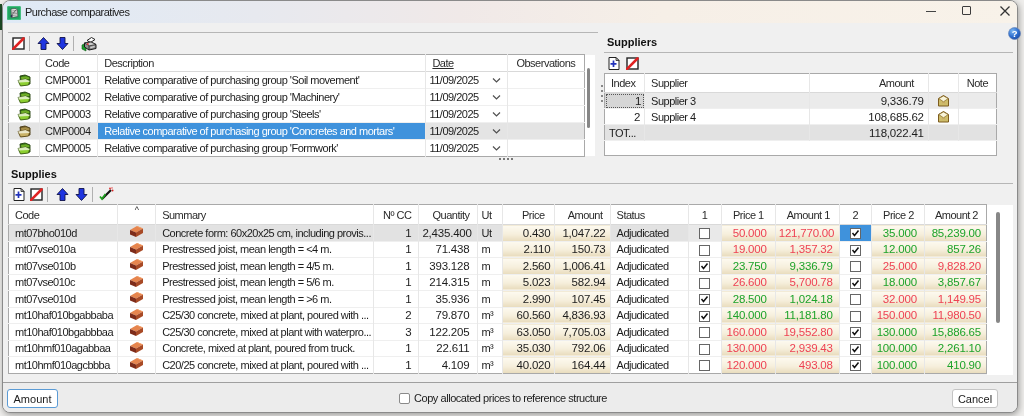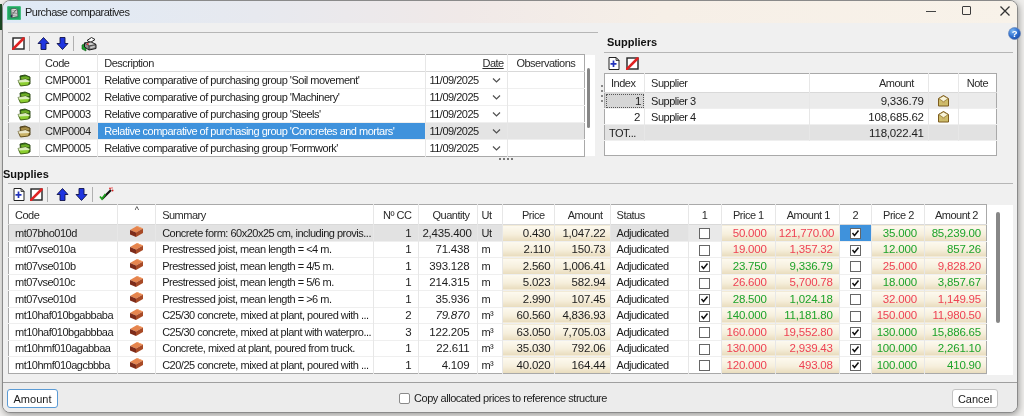--- a/index.html
+++ b/index.html
@@ -83,21 +83,21 @@
         <col style="width:58px">
         <col style="width:327px">
         <col style="width:81px">
         <col style="width:77px">
       </colgroup>
   <tbody>
         <tr class="hdr" style="height:17px;">
           <th></th>
           <th style="text-align:left;padding-left:5px;">Code</th>
           <th style="text-align:left;padding-left:6px;">Description</th>
-          <th style="text-align:right;padding-left:6px;text-decoration:underline;">Date</th>
+          <th style="text-align:left;padding-left:6px;text-decoration:underline;">Date</th>
           <th class="ctr">Observations</th>
         </tr>
   <tr style="height:17px;">
           <td class="fcell ctr"><svg width="14" height="13" viewBox="0 0 14 13" style="vertical-align:middle;">
               <path d="M3 2 L8 1 L13 3 L13 10 L4 11.5 Z" fill="#2f6b16" stroke="#243f0c" stroke-width="0.9"></path>
               <path d="M4 3 L9 2.2 L12.4 3.6 L12.4 5 L4.6 6 Z" fill="#6fae27"></path>
               <path d="M1 6.5 L8.5 5 L12.8 7 L11.5 11 L3.5 12 Z" fill="#8ccf30" stroke="#3c5e12" stroke-width="0.9"></path>
               <path d="M1 6.5 L8.5 5 L12.8 7 L12 8 L2 8.6 Z" fill="#f5f8e8" opacity="0.75"></path>
             </svg></td>
           <td style="padding-left:5px;">CMP0001</td>
@@ -248,21 +248,21 @@
           <stop offset="0" stop-color="#7db8f2"></stop>
           <stop offset="0.5" stop-color="#2e6fd0"></stop>
           <stop offset="1" stop-color="#143a8a"></stop>
         </radialGradient>
       </defs>
       <circle cx="6.5" cy="6.5" r="6" fill="url(#hg)"></circle>
       <circle cx="6.5" cy="6.5" r="6" fill="none" stroke="#6a86b8" stroke-width="0.7"></circle>
       <text x="6.6" y="9.6" font-size="9.5" font-weight="bold" fill="#fff" text-anchor="middle" font-family="Liberation Sans">?</text>
     </svg>
 
- <div class="sec-label" style="left:0; top:167px;">Supplies</div>
+ <div class="sec-label" style="left:8px; top:167px;">Supplies</div>
  <div class="hline" style="left:5px; top:182px; width:1005px;"></div>
  <svg class="tbico" style="left:10px;top:187px;" width="12" height="13" viewBox="0 0 12 13">
       <path d="M1 0.5 L8 0.5 L11 3.5 L11 12.5 L1 12.5 Z" fill="#fff" stroke="#222" stroke-width="1"></path>
       <path d="M8 0.5 L8 3.5 L11 3.5 Z" fill="#ccc" stroke="#222" stroke-width="0.8"></path>
       <path d="M5.5 3.5 L5.5 10 M2.5 6.8 L8.5 6.8" stroke="#2233bb" stroke-width="1.7"></path>
     </svg>
  <svg class="tbico" style="left:27px;top:187px;" width="13" height="13" viewBox="0 0 13 13">
       <rect x="1" y="1" width="11" height="11" fill="#fff" stroke="#222" stroke-width="1.4"></rect>
       <line x1="0.5" y1="12.5" x2="11.5" y2="1.5" stroke="#e02222" stroke-width="2.6" stroke-linecap="round"></line>
     </svg>
@@ -441,21 +441,21 @@
   <tr style="height:16.5px;">
    <td style="padding-left:6px;">mt10haf010bgabbaba</td>
           <td class="ctr" style=""><svg width="15" height="13" viewBox="0 0 15 13">
               <polygon points="1,5 8,1 14,3.5 7,7.5" fill="#e6854e"></polygon>
               <polygon points="1,5 7,7.5 7,12 1,9.5" fill="#7e2c1a"></polygon>
               <polygon points="7,7.5 14,3.5 14,8 7,12" fill="#a84a26"></polygon>
               <polygon points="8,1 14,3.5 14,4.2 8,1.8" fill="#f2a06a"></polygon>
             </svg></td>
           <td style="padding-left:6px;">C25/30 concrete, mixed at plant, poured with ...</td>
           <td class="num" style="padding-right:7px;">2</td>
-          <td class="num" style="padding-right:8px;font-style:italic;">79.870</td>
+          <td class="num" style="padding-right:8px;">79.870</td>
           <td style="padding-left:3px;">m³</td>
           <td class="num beige" style="padding-right:3px;">60.560</td>
           <td class="num beige" style="padding-right:4px;">4,836.93</td>
           <td style="padding-left:6px;">Adjudicated</td>
           <td class="ctr"><span class="chk"><svg width="9" height="9" viewBox="0 0 9 9">
                 <path d="M1.5 4 L3.5 6.5 L7.5 1.5" stroke="#111" stroke-width="1.5" fill="none"></path>
               </svg></span></td>
           <td class="num beige green" style="padding-right:8px;">140.000</td>
           <td class="num beige green" style="padding-right:6px;">11,181.80</td>
           <td class="ctr" style=""><span class="chk"></span></td>

